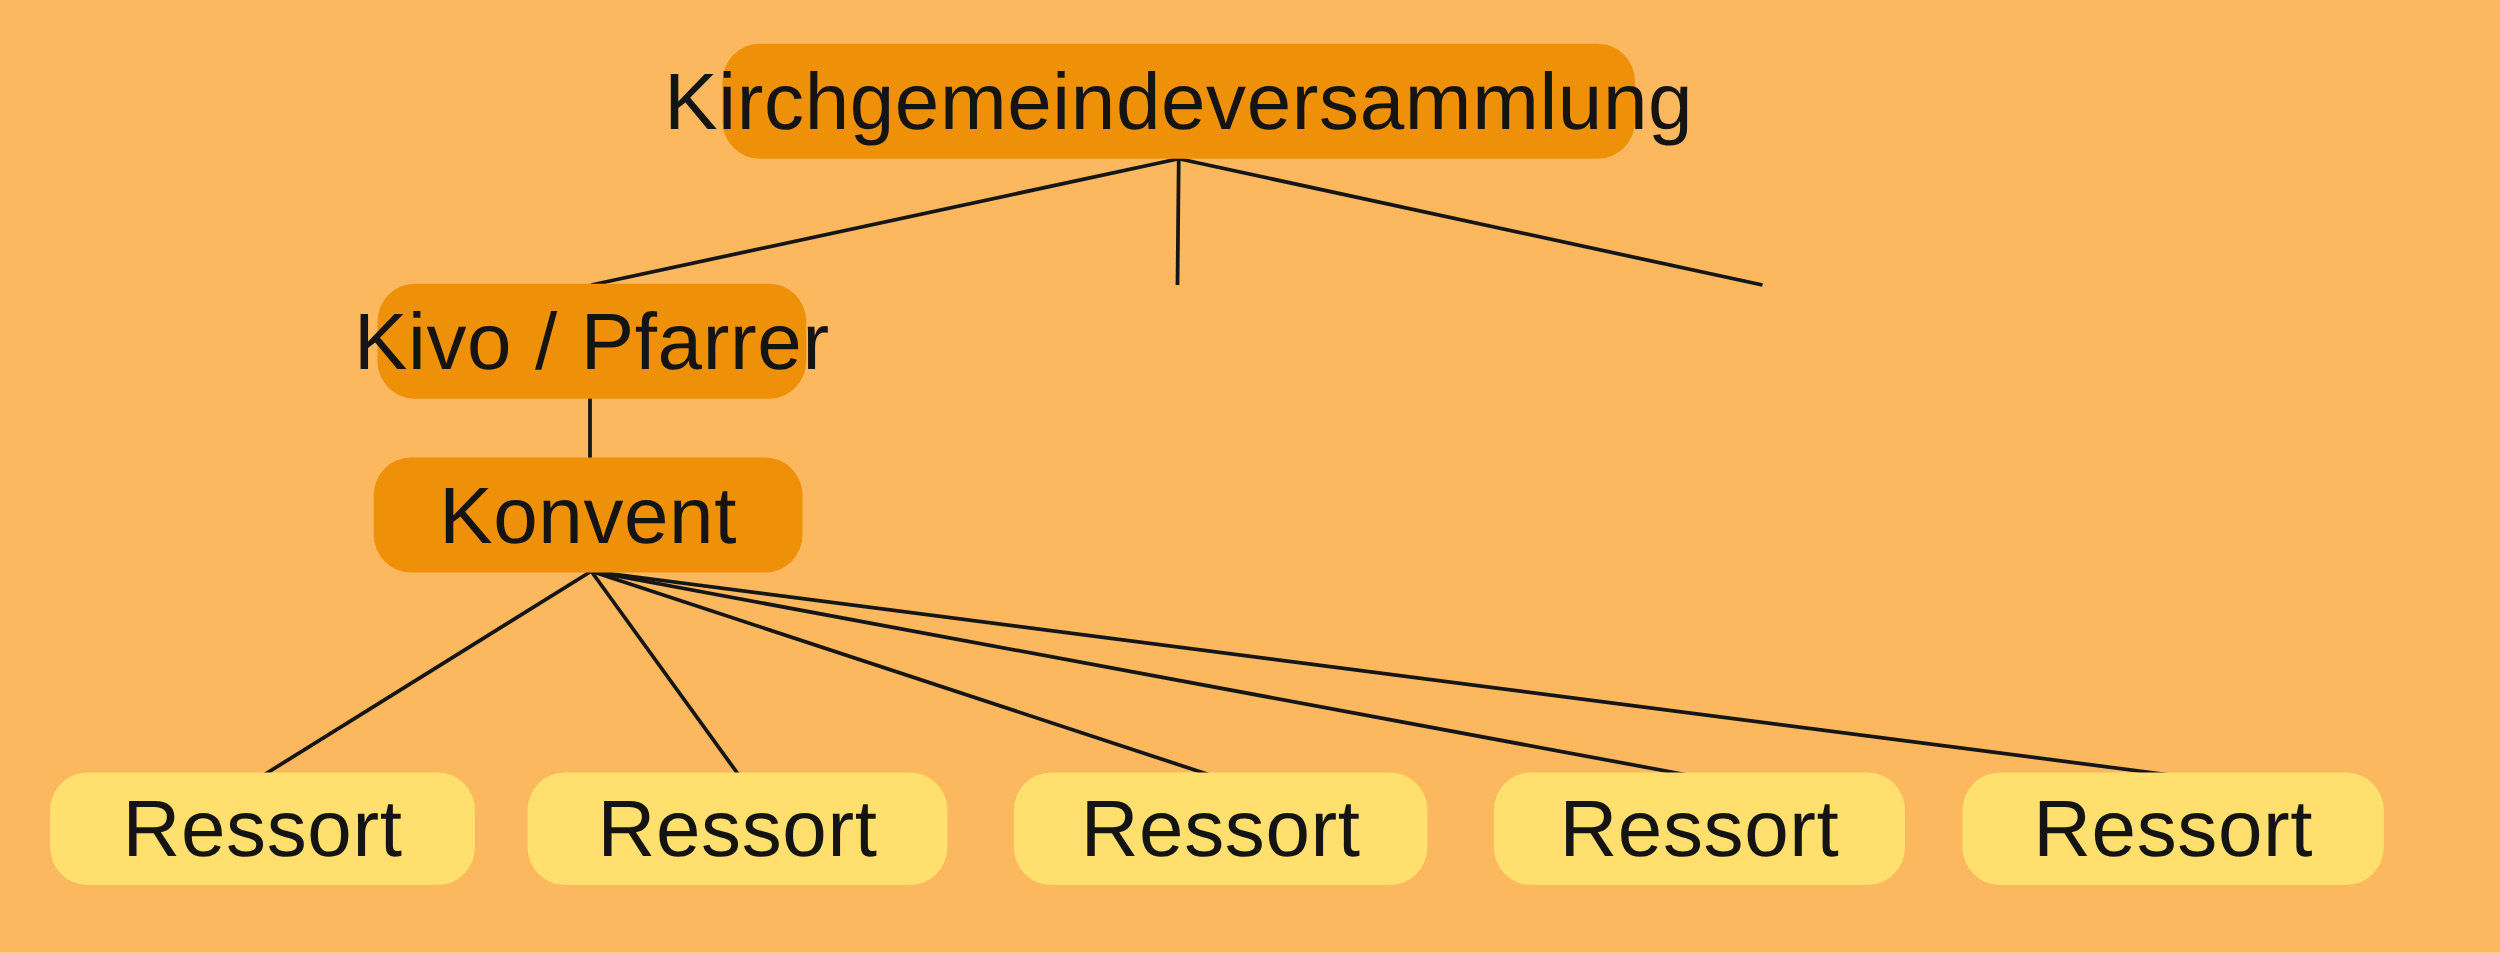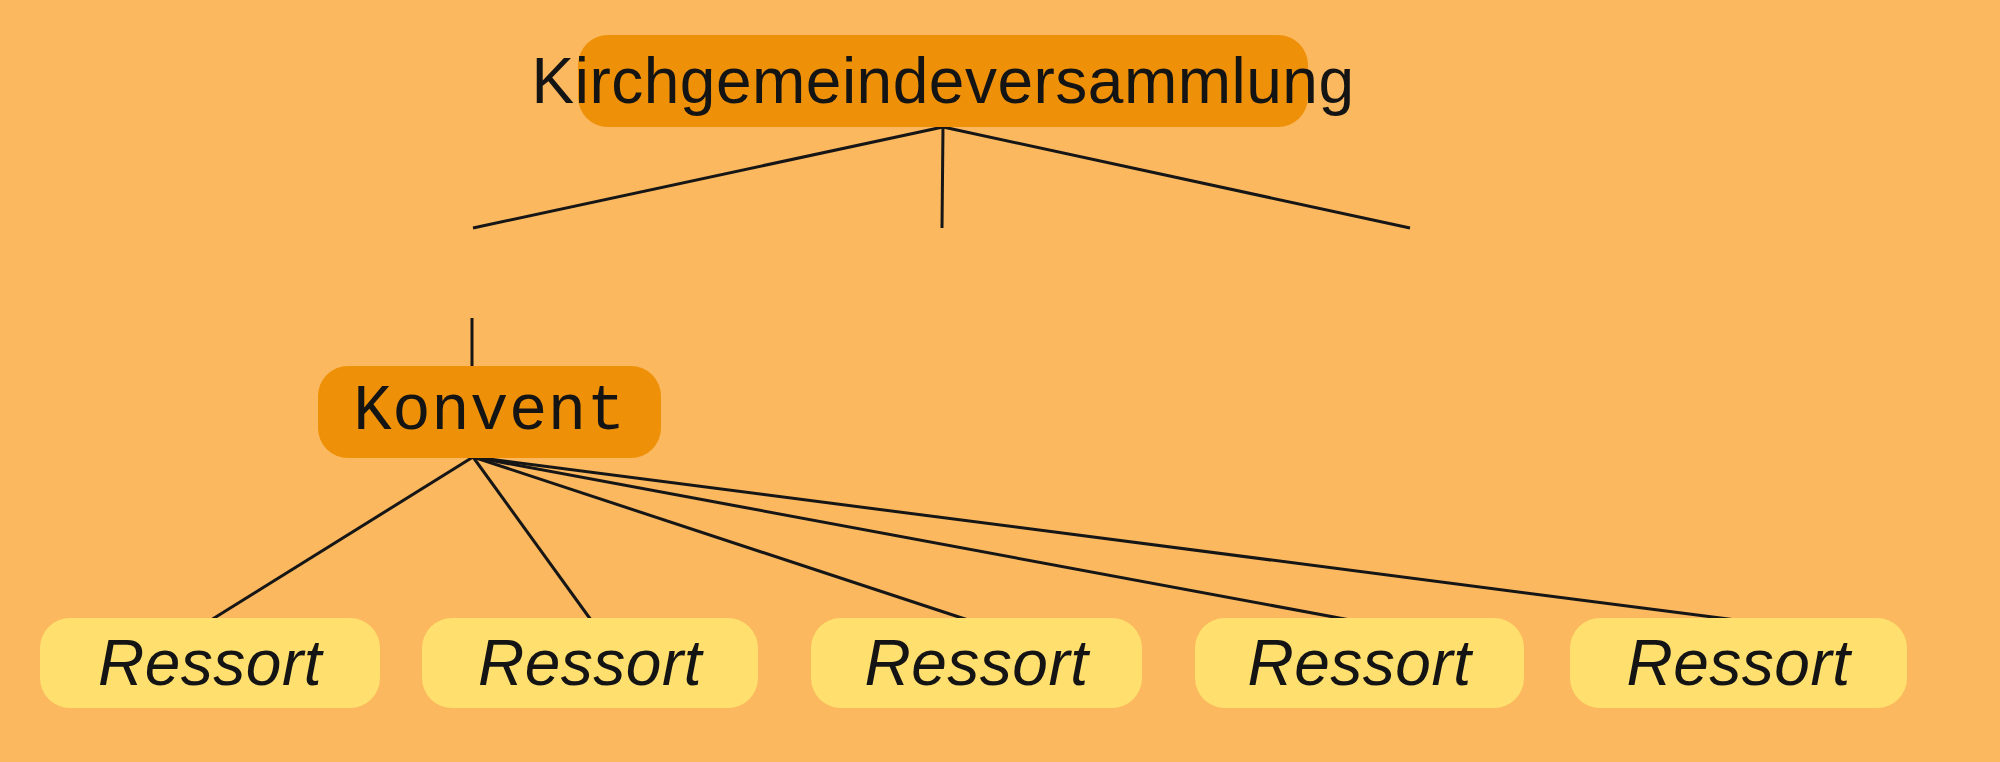--- a/index.html
+++ b/index.html
@@ -38,21 +38,20 @@
     font-size: 64px;
     color: var(--text, #141414);
     white-space: nowrap;
     letter-spacing: 0.5px;
   }
   .node--primary {
     background: var(--node-primary, #EE9108);
   }
   .node--secondary {
     background: var(--node-secondary, #FFDF6E);
-    font-style: italic;
   }
 </style>
 </head>
 <body>
 
 <div class="stage">
 
   <svg class="edges" viewBox="0 0 2000 762" xmlns="http://www.w3.org/2000/svg">
     <line x1="943" y1="127" x2="473" y2="228"></line>
     <line x1="943" y1="127" x2="942" y2="228"></line>
@@ -60,24 +59,25 @@
     <line x1="472" y1="318" x2="472" y2="367"></line>
     <line x1="473" y1="457" x2="211" y2="620"></line>
     <line x1="473" y1="457" x2="591" y2="620"></line>
     <line x1="473" y1="457" x2="968" y2="620"></line>
     <line x1="473" y1="457" x2="1350" y2="620"></line>
     <line x1="473" y1="457" x2="1736" y2="620"></line>
   </svg>
 
   <div class="node node--primary" style="left:578px; top:35px; width:730px; height:92px;">Kirchgemeindeversammlung</div>
 
+  <div class="node node--primary" style="left:302px; top:227px; width:343px; height:92px;">Kivo / Pfarrer</div>
 
 
 
-  <div class="node node--primary" style="left:318px; top:366px; width:343px; height:92px;font-family:Liberation Mono, monospace;">Konvent</div>
+  <div class="node node--primary" style="left:299px; top:366px; width:343px; height:92px;">Konvent</div>
 
   <div class="node node--secondary" style="left:40px; top:618px; width:340px; height:90px;">Ressort</div>
 
   <div class="node node--secondary" style="left:422px; top:618px; width:336px; height:90px;">Ressort</div>
 
   <div class="node node--secondary" style="left:811px; top:618px; width:331px; height:90px;">Ressort</div>
 
   <div class="node node--secondary" style="left:1195px; top:618px; width:329px; height:90px;">Ressort</div>
 
   <div class="node node--secondary" style="left:1570px; top:618px; width:337px; height:90px;">Ressort</div>

